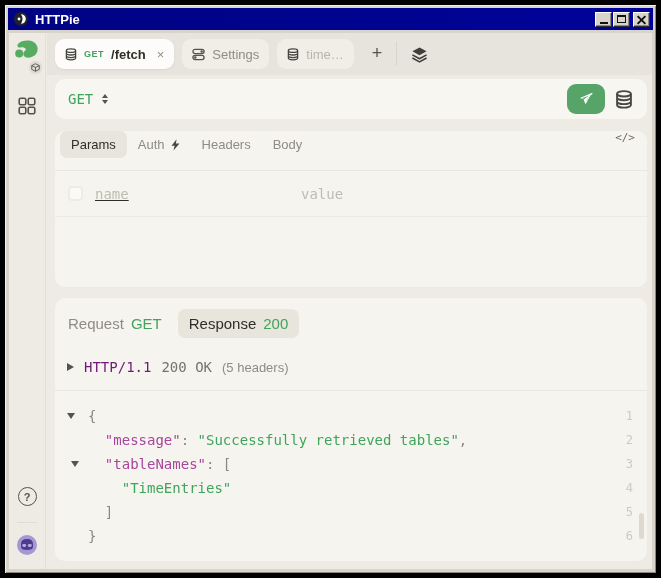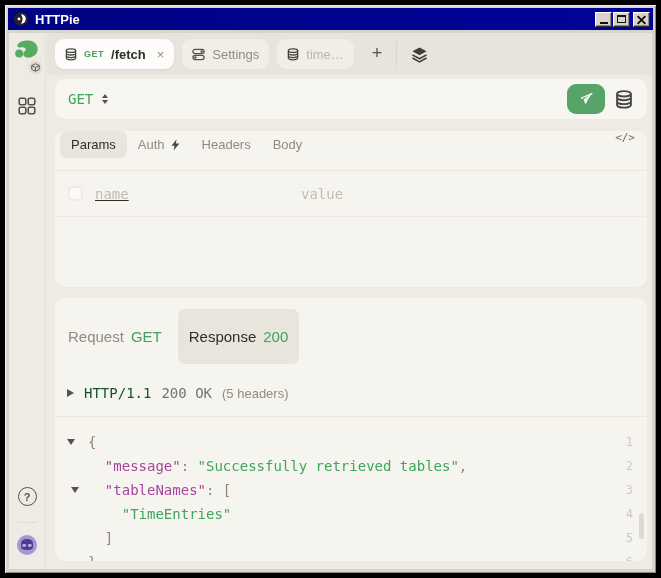--- a/index.html
+++ b/index.html
@@ -103,28 +103,28 @@
           color:#2f2e2a; font-family:"DejaVu Sans Mono", monospace; }
   .p-in::placeholder { color:#bfbdb3; }
   .p-name { width:206px; margin-left:12px;text-decoration:underline; }
   .p-val { flex:1; }
 
   
   .response { top:265px; bottom:8px; overflow:hidden; }
   .rtabs { display:flex; align-items:center; padding:11px 13px 5px; font-size:15px; }
   .req-group { display:flex; gap:7px; padding:6px 4px 6px 0; color:#8e8c83; margin-right:12px; }
   .req-group .gm { color:#43a35e; }
-  .resp-pill { display:flex; gap:7px; padding:19px 11px; background:#e8e5dc;
+  .resp-pill { display:flex; gap:7px; padding:6px 11px; background:#e8e5dc;
                border-radius:7px; color:#2f2e2a; }
   .resp-pill .st { color:#3fa45c; }
   .status-row { display:flex; align-items:center; gap:10px; padding:16px 13px 15px 12px;
                 border-bottom:1px solid #eae7df; font-size:14px; }
   .tri-r { width:0; height:0; border-left:7px solid #55534c;
            border-top:4.5px solid transparent; border-bottom:4.5px solid transparent; }
-  .proto { color:#14532d; } .ok { color:#737373; font-weight:normal; }
+  .proto { color:#701a75; } .ok { color:#737373; font-weight:normal; }
   .hnote { font-family:"Liberation Sans", sans-serif; color:#8e8c83; font-size:13px; }
   .code-area { position:relative; padding:13px 0 0 12px; font-size:14px;
                line-height:24px; color:#8b887e; }
   .code-line { display:flex; position:relative; white-space:pre; padding-right:44px; }
   .fold-col { width:21px; flex:none; display:flex; align-items:center; }
   .tri-d { width:0; height:0; border-top:6px solid #55534c;
            border-left:4px solid transparent; border-right:4px solid transparent; }
   .ml4 { margin-left:4px; }
   .ind2 { margin-left:2ch; } .ind4 { margin-left:4ch; }
   .jk { color:#a8459e; } .js { color:#3fa45c; } .jp { color:#8b887e; }

